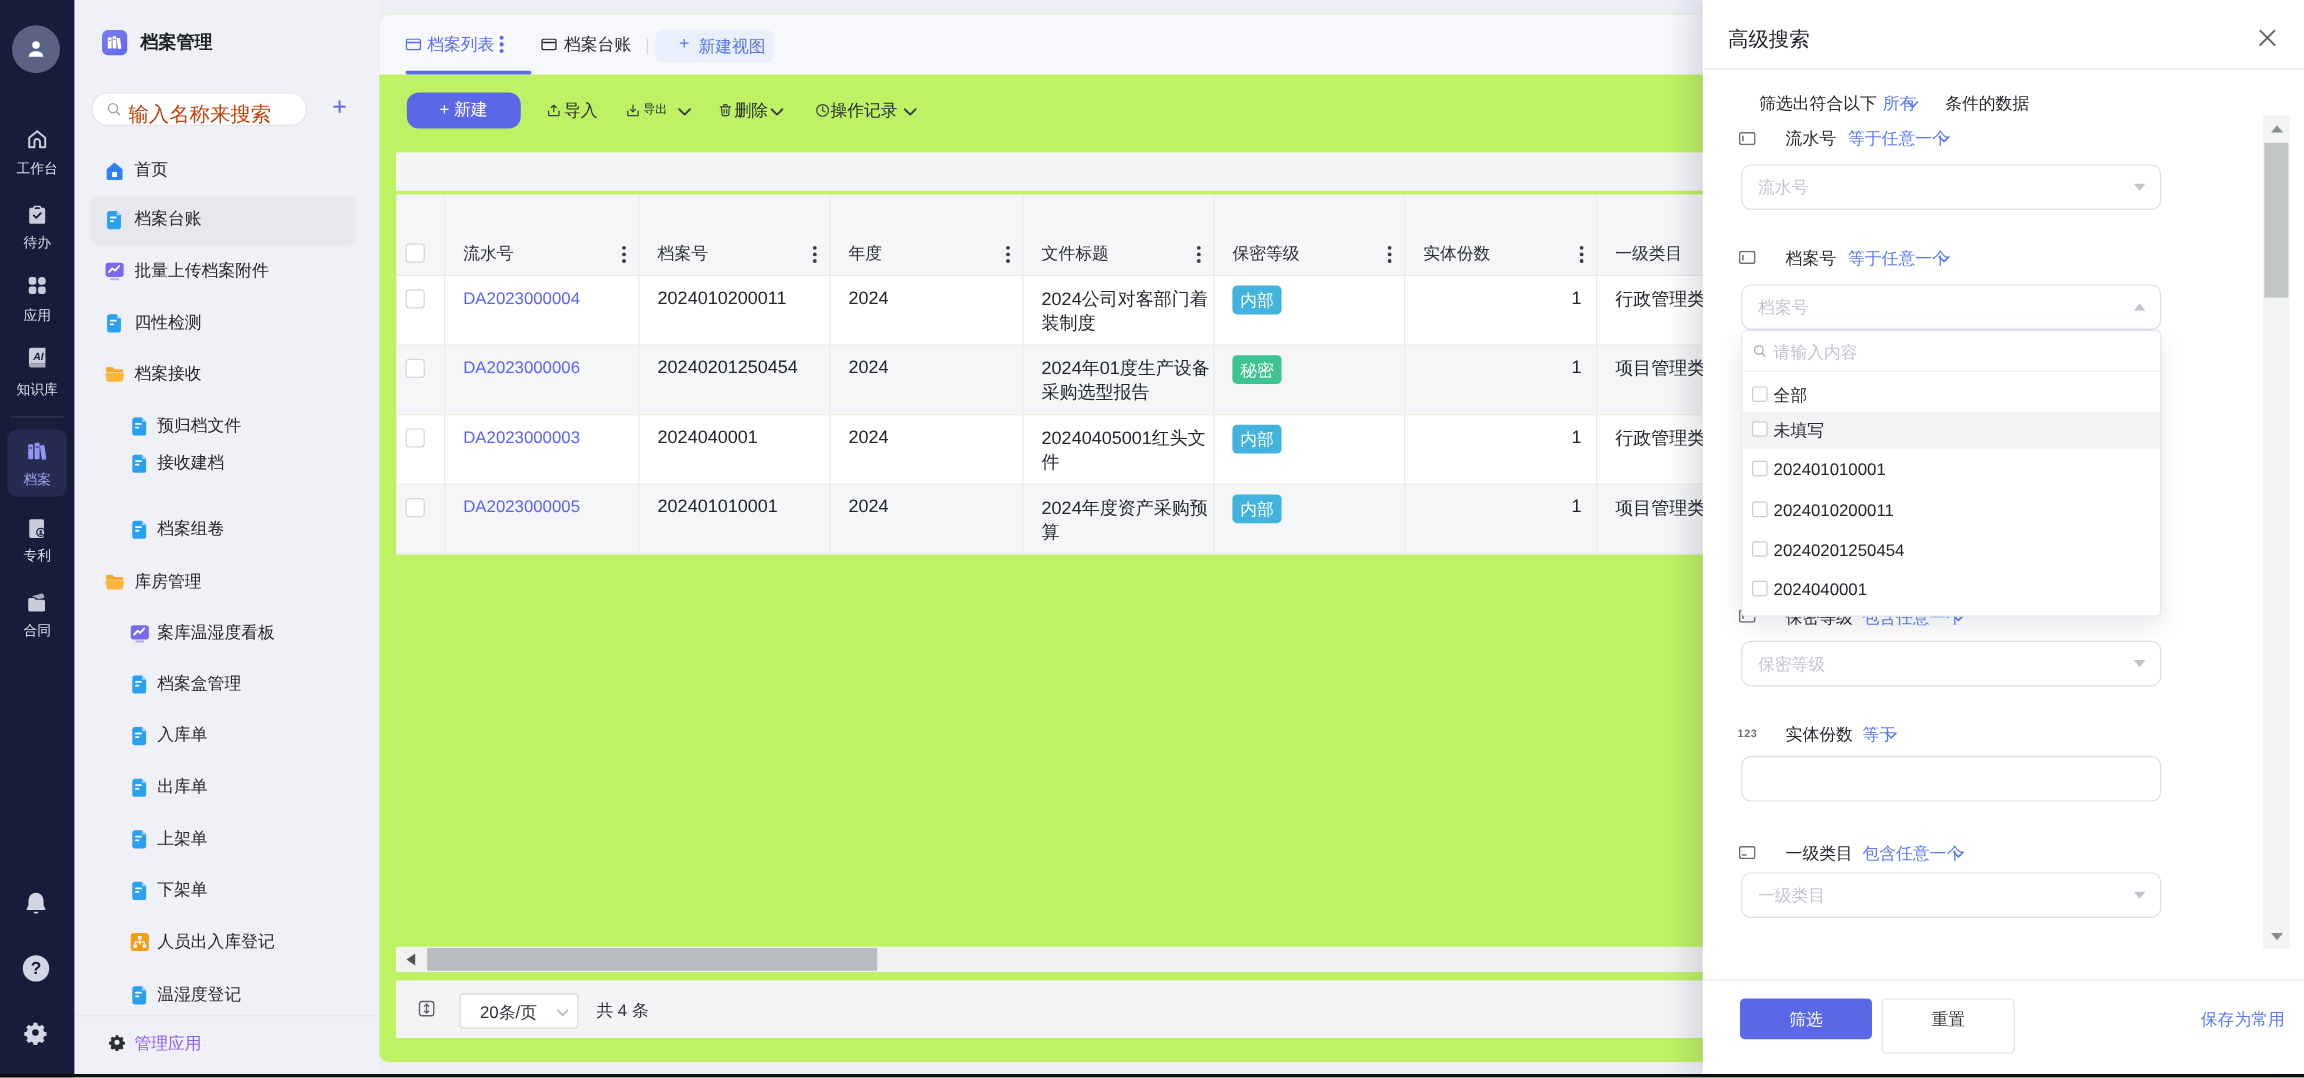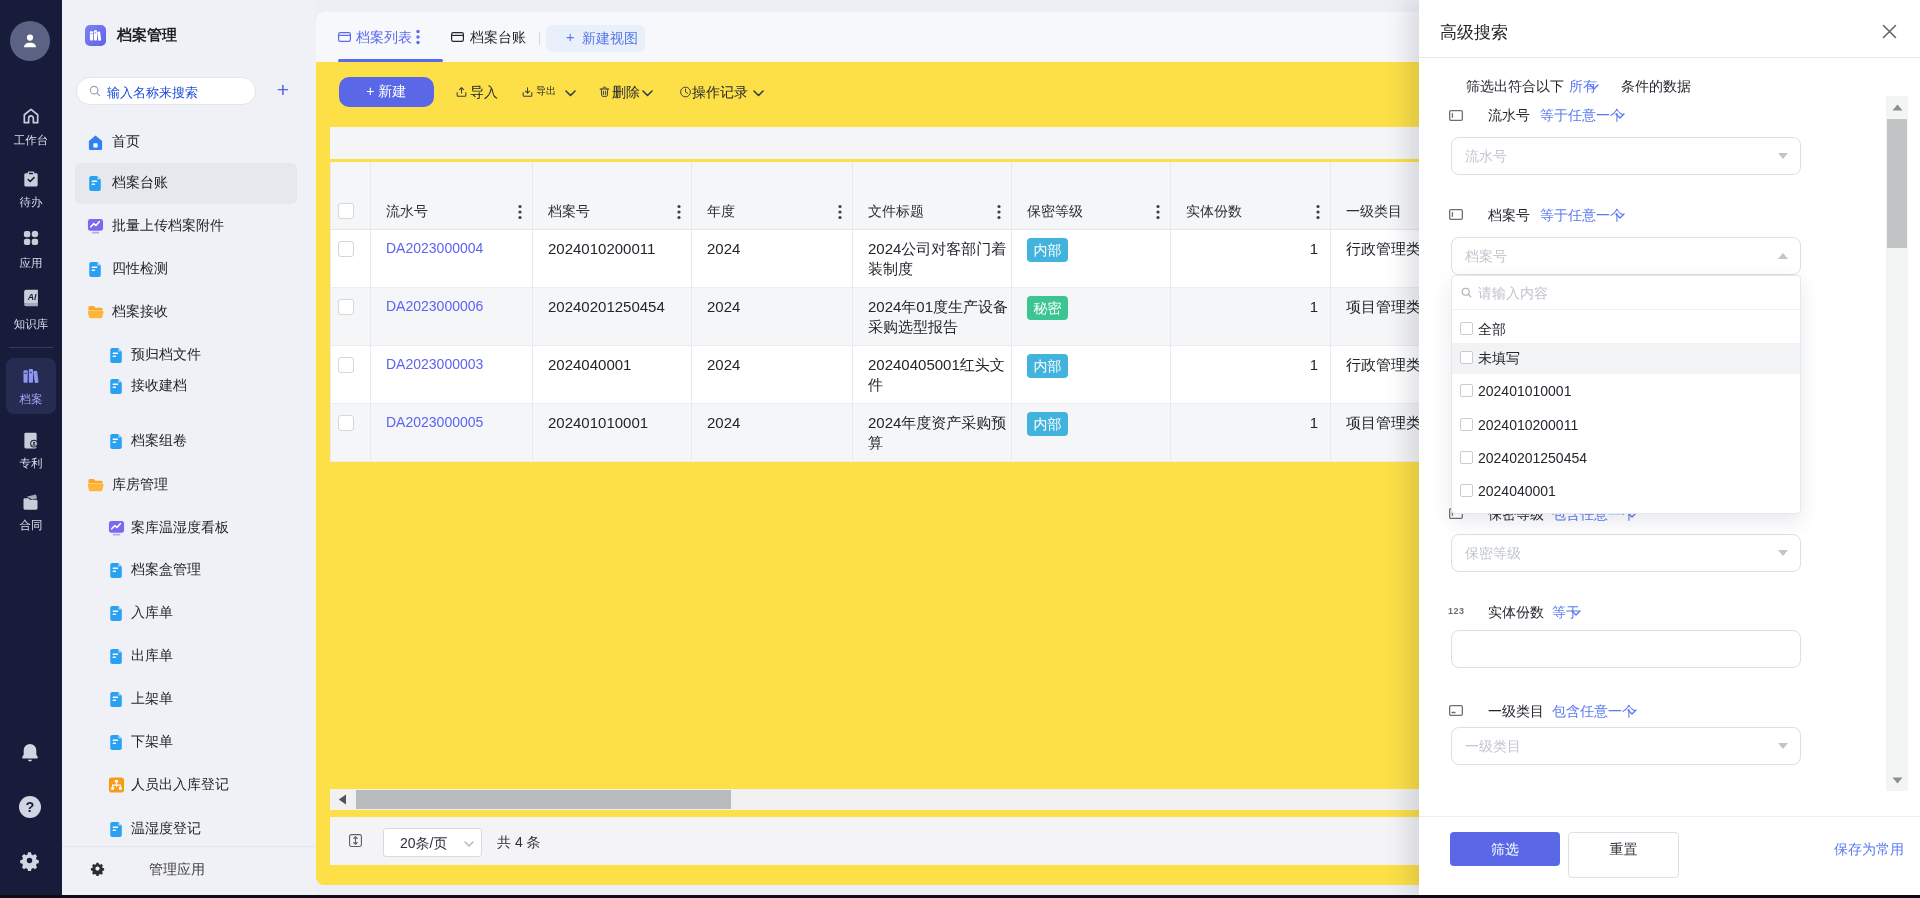--- a/index.html
+++ b/index.html
@@ -13,21 +13,21 @@
   .rail-ico { position:absolute; left:21px; width:20px; height:20px; }
   
   #sidebar { position:absolute; left:62px; top:0; width:254px; height:898px; background:#f0f1f6; z-index:20; }
   .m-item { position:absolute; left:13px; width:222px; height:42px; }
   .m-ico { position:absolute; left:12px; top:12px; width:17px; height:17px; }
   .m-ico2 { position:absolute; left:33px; top:12px; width:17px; height:17px; }
   .m-txt { position:absolute; left:37px; top:11px; font-size:14px; color:#23252b; white-space:nowrap; }
   .m-txt2 { position:absolute; left:56px; top:11px; font-size:14px; color:#23252b; white-space:nowrap; }
   
   #main { position:absolute; left:316px; top:0; width:1604px; height:898px; background:#edeff5; }
-  #card { position:absolute; left:0; top:12px; width:1604px; height:873px; background:#fde047; border-radius:8px 0 0 8px; }
+  #card { position:absolute; left:0; top:12px; width:1604px; height:873px; background:#bef264; border-radius:8px 0 0 8px; }
   #tabstrip { position:absolute; left:0; top:0; width:1604px; height:50px; background:#f7f8fb; border-radius:8px 0 0 0; }
   
   .th-label { position:absolute; top:191px; font-size:14px; color:#2b2e35; }
   .dots3 { position:absolute; top:192px; width:4px; height:16px; }
   .cbx { position:absolute; width:16px; height:16px; background:#fff; border:1px solid #d3d6dc; border-radius:3px; }
   .cell { position:absolute; font-size:15px; color:#22262c; white-space:nowrap; }
   .link { color:#5c63f2; font-size:14px; }
   .tag { position:absolute; width:41px; height:24px; border-radius:4px; color:#fff; font-size:14px; text-align:center; line-height:24px; }
   
   #drawer { position:absolute; left:1419px; top:0; width:501px; height:895px; background:#fff; z-index:40; box-shadow:-10px 0 24px rgba(16,20,40,.14); }
@@ -159,21 +159,21 @@
         <rect x="10.6" y="7" width="2.6" height="1.5" fill="#6e72ee"></rect>
       </svg>
   </div>
   <div class="abs" style="left:55px;top:26px;font-size:15px;font-weight:bold;color:#1d2127;">档案管理</div>
 
   <div class="abs" style="left:14px;top:77px;width:180px;height:28px;border-radius:14px;background:#fff;border:1px solid #e3e5ea;">
     <svg viewBox="0 0 24 24" style="width:14px;height:14px;margin:6px 0 0 11px;" fill="none" stroke="#9ba0aa" stroke-width="2">
         <circle cx="10.5" cy="10.5" r="6.5"></circle>
         <path d="m15.5 15.5 4.5 4.5" stroke-linecap="round"></path>
       </svg>
-    <div class="abs" style="left:30px;top:6px;font-size:13px;color:#1d4ed8;">输入名称来搜索</div>
+    <div class="abs" style="left:30px;top:6px;font-size:17px;color:#c2410c;">输入名称来搜索</div>
   </div>
   <div class="abs" style="left:211px;top:77px;width:20px;height:28px;font-size:21px;color:#5464e5;font-weight:400;line-height:26px;text-align:center;">+</div>
 
   <div class="abs" style="left:13px;top:163px;width:222px;height:41px;border-radius:6px;background:#e6e8ee;"></div>
 
   <div class="m-item" style="top:122px;">
       <svg class="m-ico" viewBox="0 0 17 18">
         <use href="#i-home"></use>
       </svg>
       <div class="m-txt">首页</div>
@@ -273,21 +273,21 @@
         <use href="#i-file"></use>
       </svg>
       <div class="m-txt2">温湿度登记</div>
     </div>
 
   <div class="abs" style="left:0;top:846px;width:254px;height:1px;background:#e3e5eb;"></div>
   <svg class="abs" style="left:28px;top:861px;width:15px;height:15px;" viewBox="0 0 24 24" fill="#2a2d33">
       <path d="M10.3 2.6h3.4l.5 2.4 2 .9 2.1-1.3 2.4 2.4-1.3 2.1.9 2 2.3.5v3.4l-2.3.5-.9 2 1.3 2.1-2.4 2.4-2.1-1.3-2 .9-.5 2.3h-3.4l-.5-2.3-2-.9-2.1 1.3-2.4-2.4 1.3-2.1-.9-2-2.3-.5v-3.4l2.3-.5.9-2-1.3-2.1 2.4-2.4 2.1 1.3 2-.9z"></path>
       <circle cx="12" cy="12" r="3.4" fill="#f0f1f6"></circle>
     </svg>
-  <div class="abs" style="left:50px;top:861px;font-size:14px;color:#404040;margin-left:37px;">管理应用</div>
+  <div class="abs" style="left:50px;top:861px;font-size:14px;color:#8b5cf6;">管理应用</div>
 </div>
 <div id="main">
     <div id="card">
   <div id="tabstrip">
     <svg class="abs" style="left:22px;top:20px;width:13px;height:10px;" viewBox="0 0 13 10" fill="none">
           <rect x="0.6" y="0.6" width="11.8" height="8.8" rx="1.6" stroke="#5a6af0" stroke-width="1.2"></rect>
           <path d="M1 3.4h11" stroke="#5a6af0" stroke-width="1.2"></path>
         </svg>
     <div class="abs" style="left:40px;top:17px;font-size:14px;color:#5a6af0;">档案列表</div>
     <svg class="abs" style="left:100px;top:17px;width:4px;height:16px;" viewBox="0 0 4 16" fill="#5a6af0">

